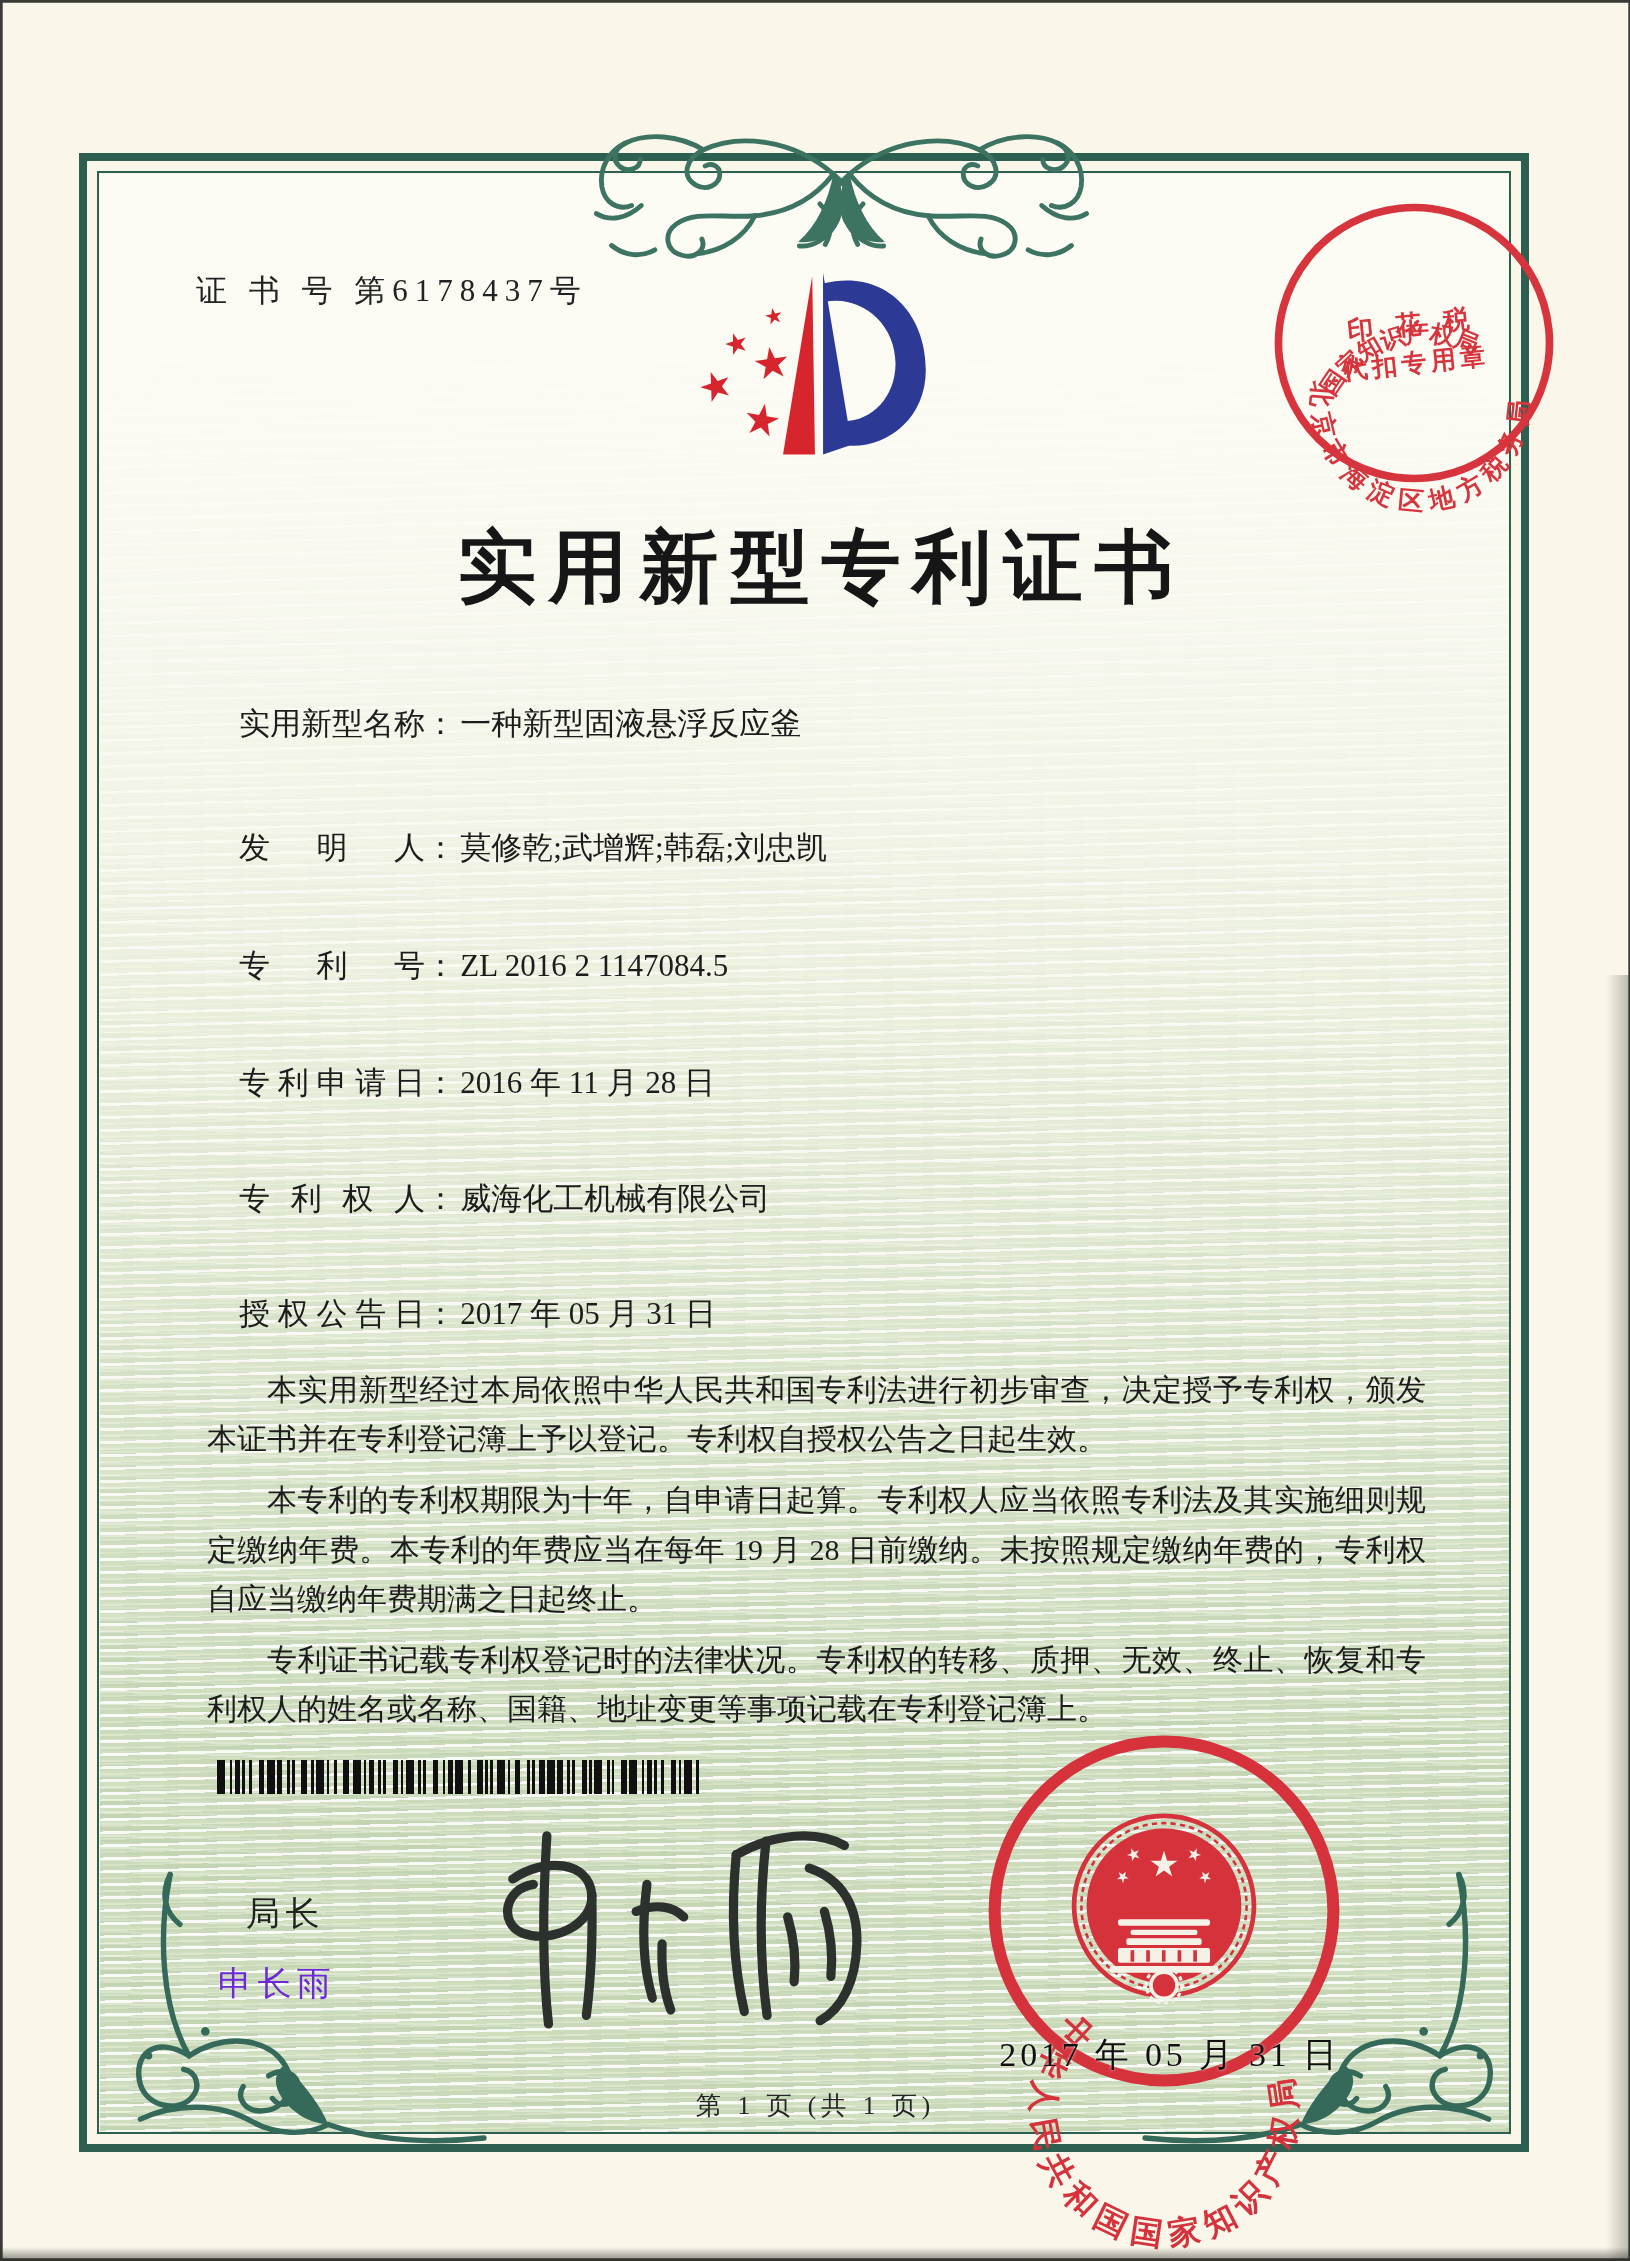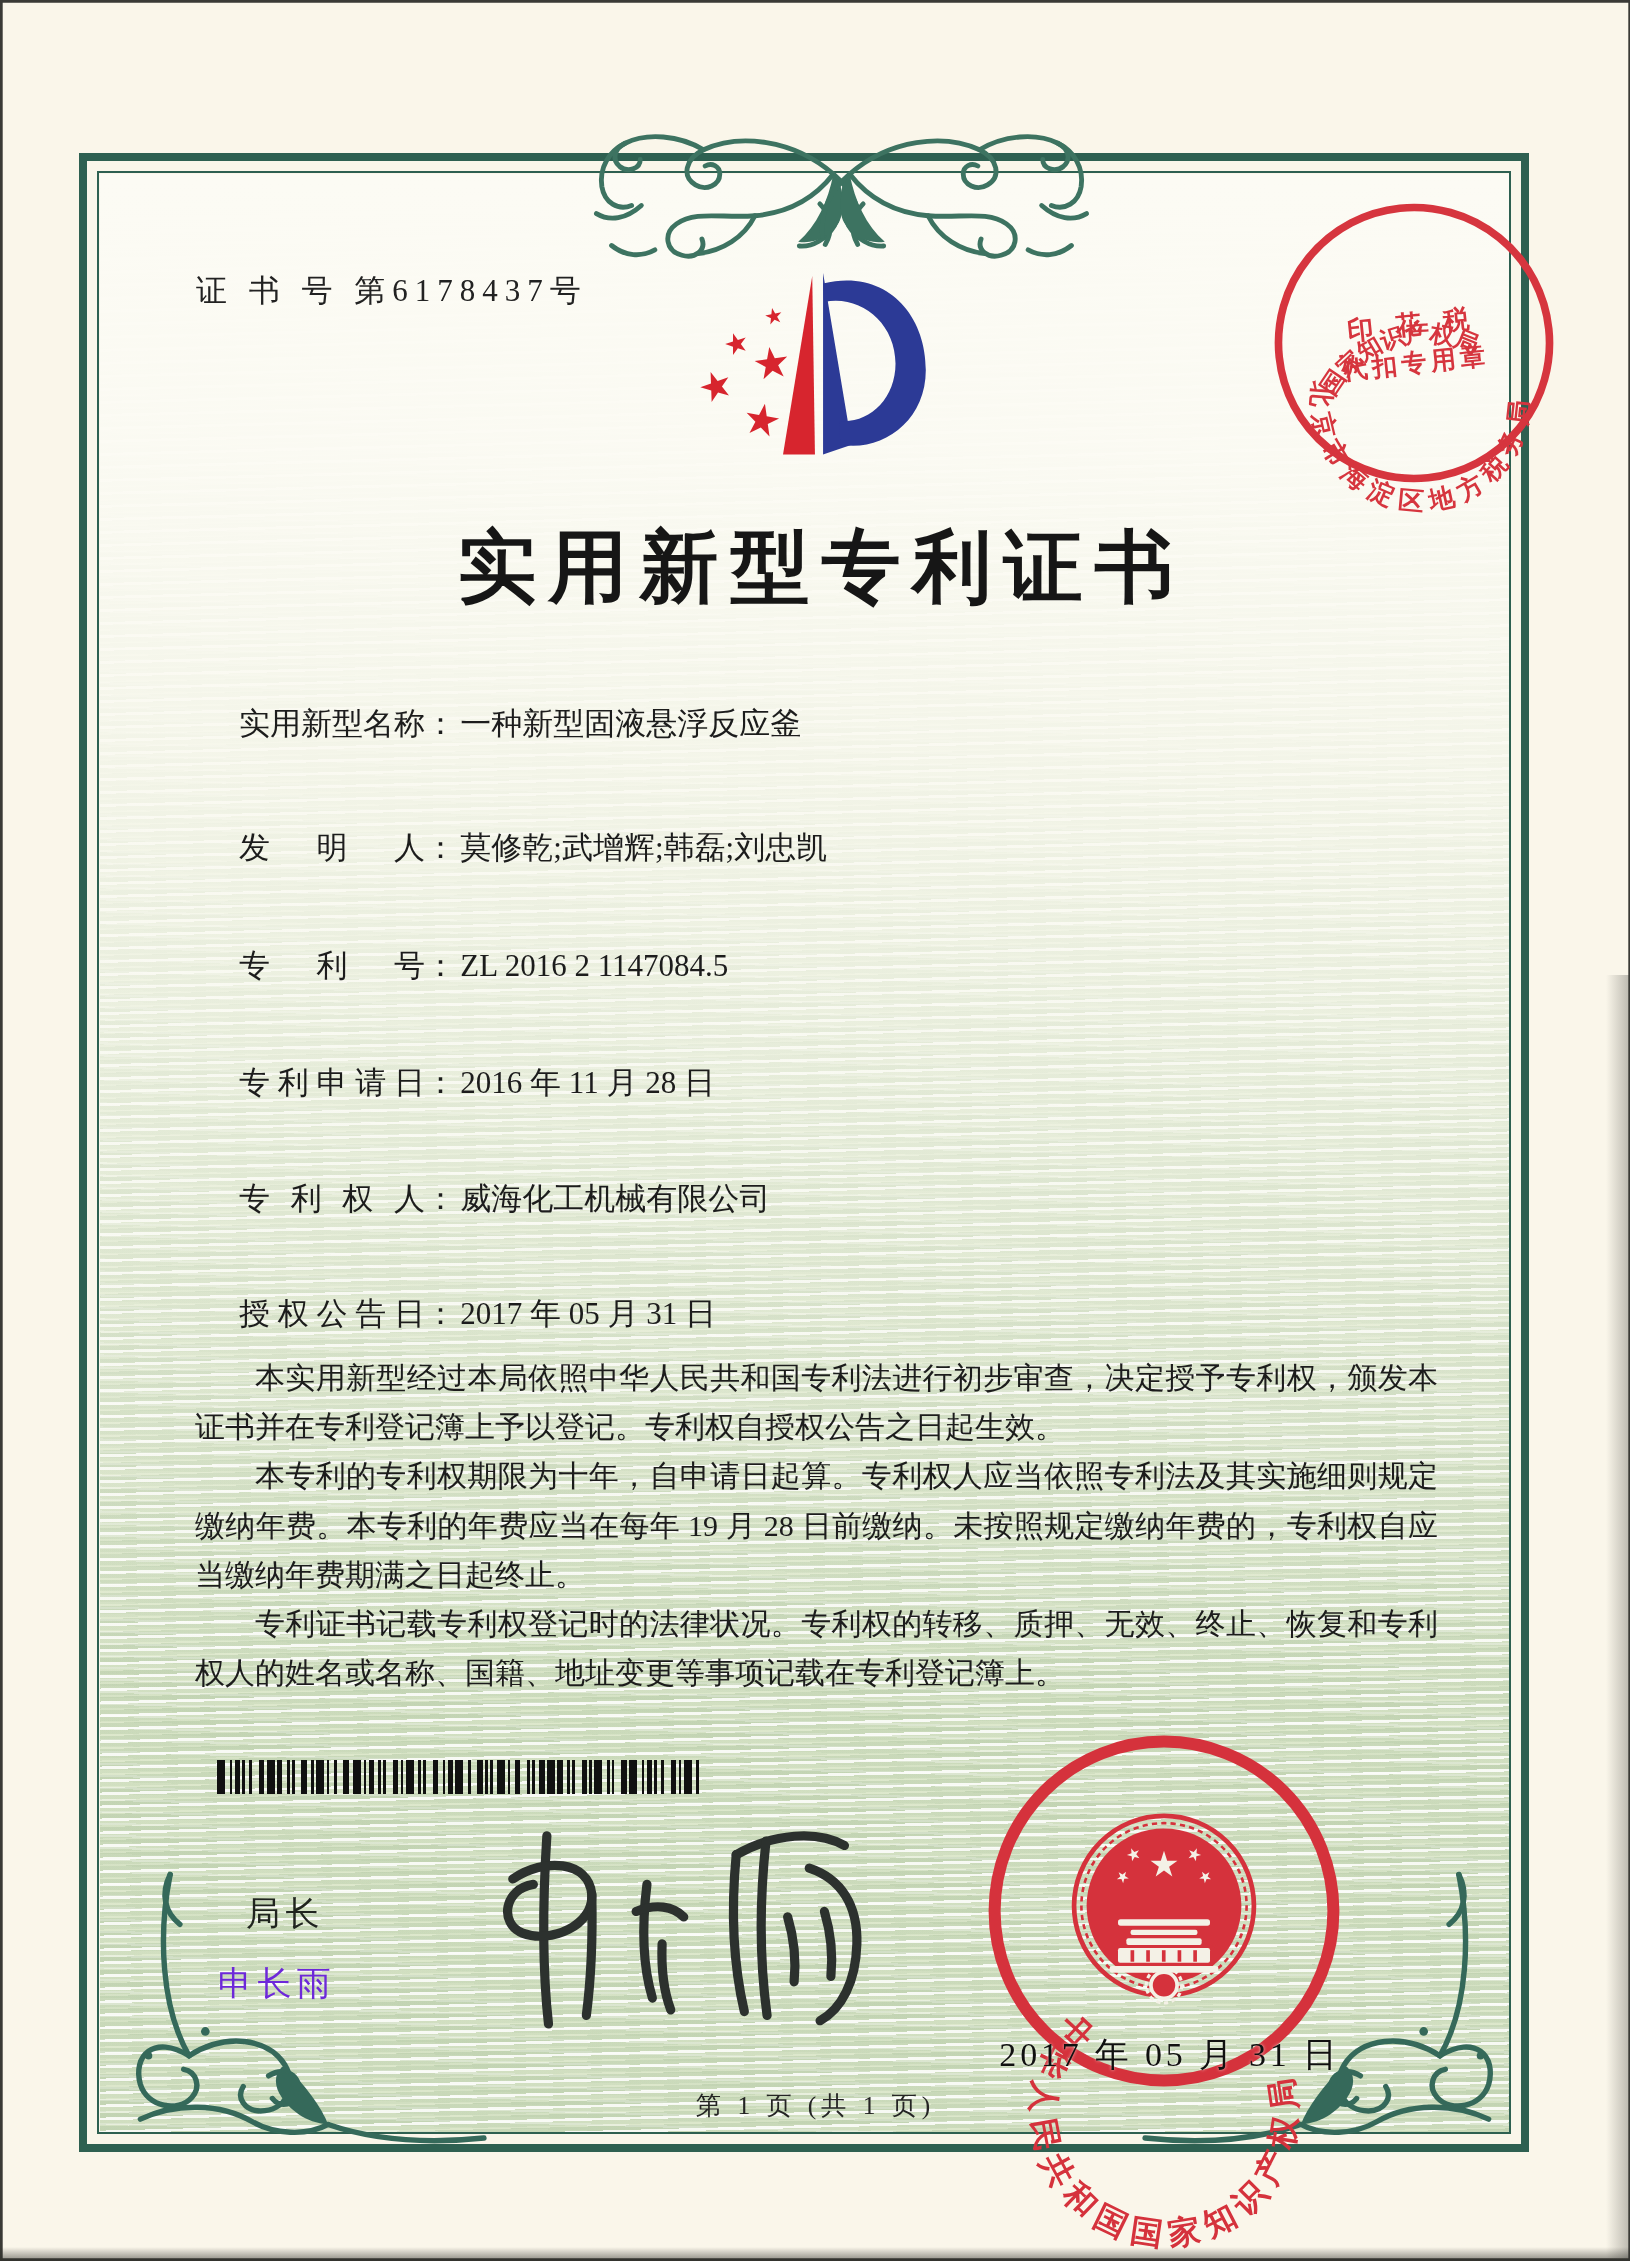--- a/index.html
+++ b/index.html
@@ -48,21 +48,21 @@
     color:#161616;
   }
   .field-row{left:195px;width:1245px;white-space:nowrap;font-size:31px;color:#1c1c1c;margin-left:44px;}
   .flabel{display:inline-block;width:186px;text-align:justify;text-align-last:justify;vertical-align:bottom;}
   .fcolon{display:inline-block;}
   .fvalue{display:inline-block;margin-left:4.3px;}
   .body-text{
     left:195px;top:1353px;width:1243px;
     font-size:30px;line-height:1.64;text-align:justify;color:#1c1c1c;
   }
-  .body-text p{margin:0;text-indent:2em;}
+  .body-text p{margin:12px;text-indent:2em;}
   
   .barcode{left:217px;top:1760px;width:508px;height:34px;overflow:hidden;white-space:nowrap;font-size:0;}
   .barcode span{display:inline-block;height:100%;background:#101010;}
   
   .director-label{left:218px;top:1891px;font-size:34px;letter-spacing:5.4px;color:#20241f;margin-left:28px;}
   .director-name{left:218px;top:1961px;font-size:34px;letter-spacing:5.4px;color:#6d28d9;}
   .footer{
     left:0;right:0;top:2089px;text-align:center;
     font-size:25.4px;letter-spacing:4.9px;color:#242424;
   }

